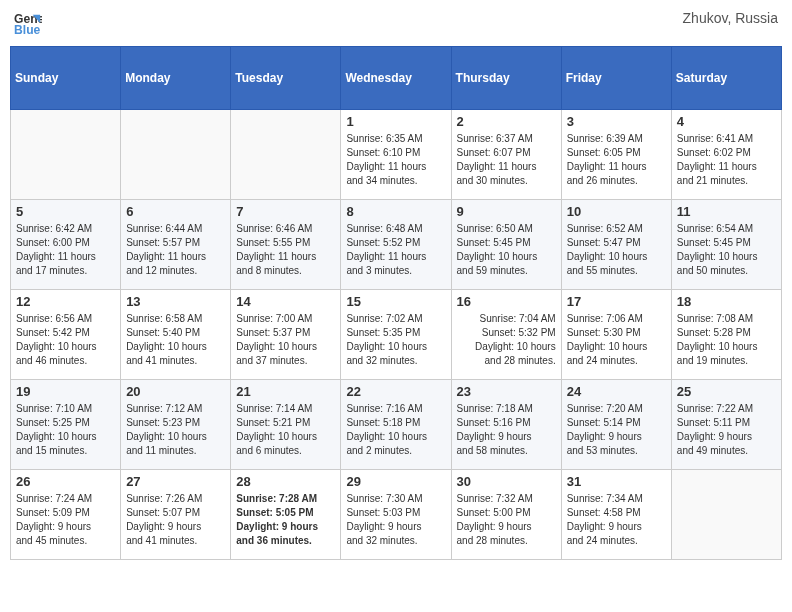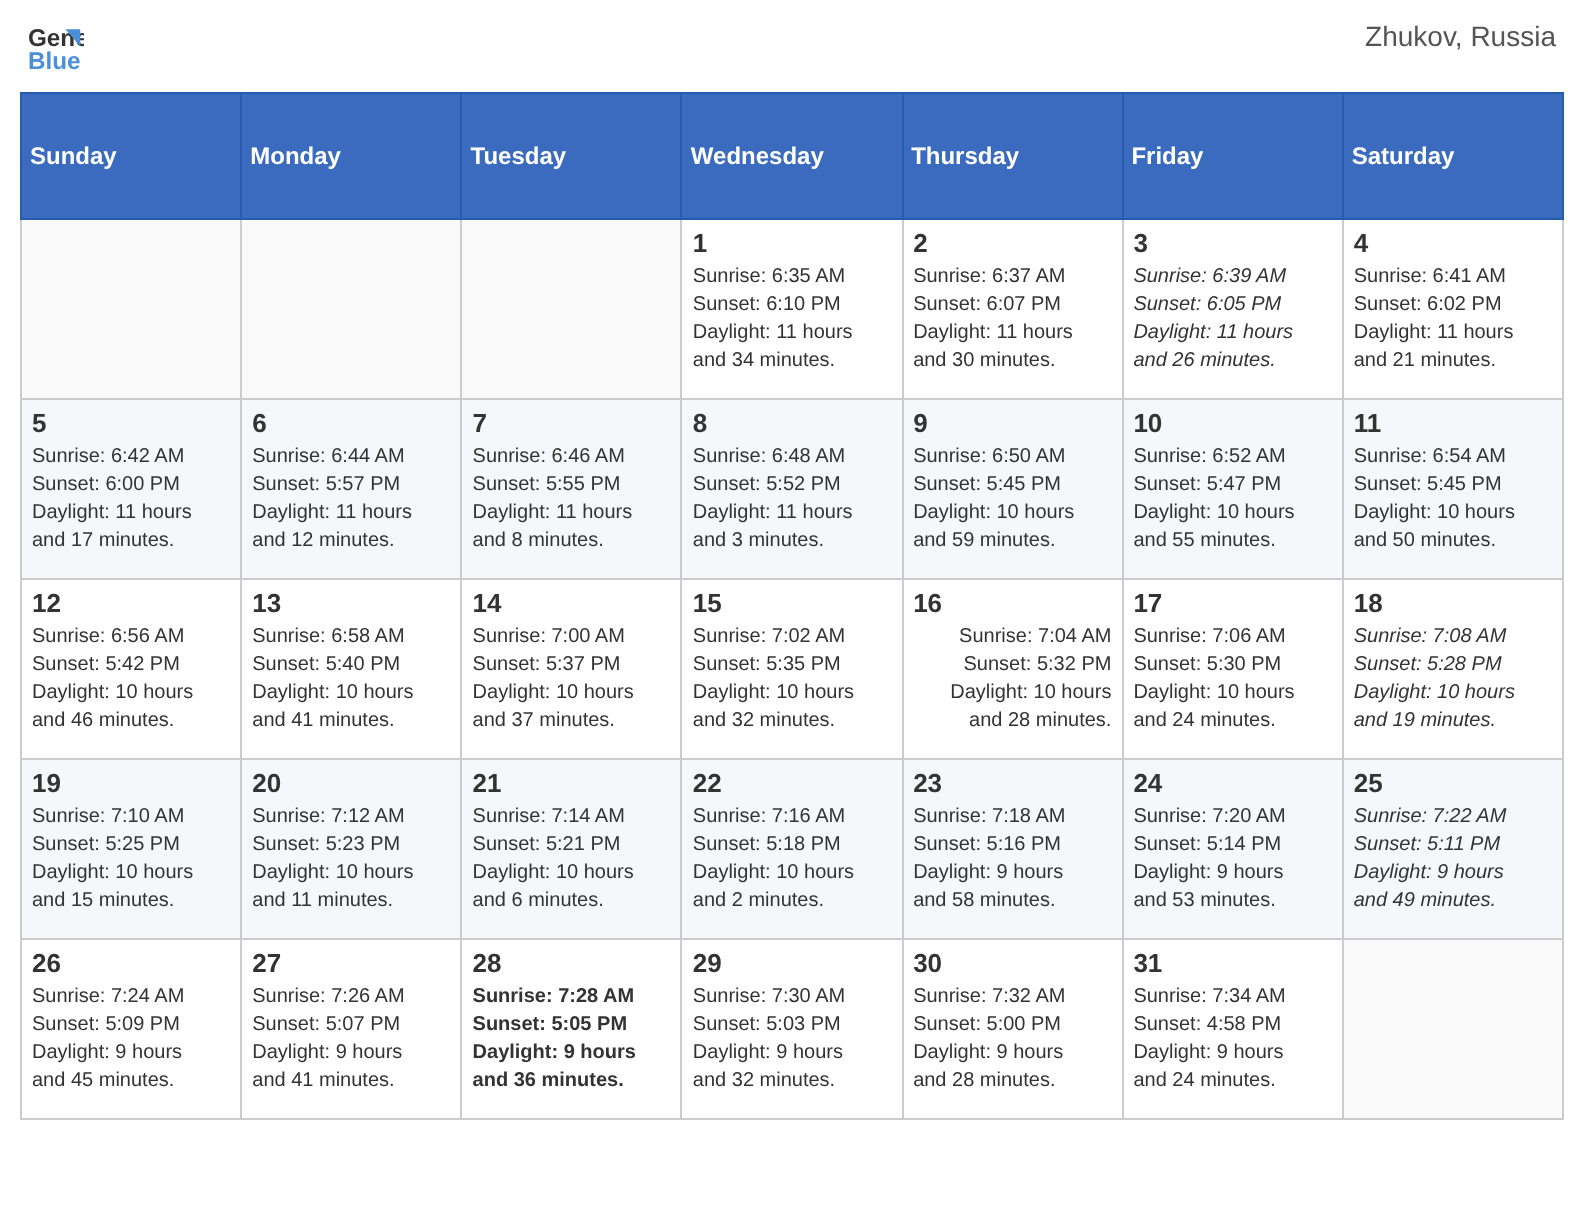--- a/index.html
+++ b/index.html
@@ -122,21 +122,21 @@
         </td>
         <td>
           <div class="day-number">2</div>
           <div class="day-info" style="white-space: pre-line;">Sunrise: 6:37 AM
 Sunset: 6:07 PM
 Daylight: 11 hours
 and 30 minutes.</div>
         </td>
         <td>
           <div class="day-number">3</div>
-          <div class="day-info" style="white-space: pre-line; font-style: italic;">Sunrise: 6:39 AM
+          <div class="day-info" style="white-space: pre-line;">Sunrise: 6:39 AM
 Sunset: 6:05 PM
 Daylight: 11 hours
 and 26 minutes.</div>
         </td>
         <td>
           <div class="day-number">4</div>
           <div class="day-info" style="white-space: pre-line;">Sunrise: 6:41 AM
 Sunset: 6:02 PM
 Daylight: 11 hours
 and 21 minutes.</div>
@@ -231,21 +231,21 @@
         </td>
         <td>
           <div class="day-number">17</div>
           <div class="day-info" style="white-space: pre-line;">Sunrise: 7:06 AM
 Sunset: 5:30 PM
 Daylight: 10 hours
 and 24 minutes.</div>
         </td>
         <td>
           <div class="day-number">18</div>
-          <div class="day-info" style="white-space: pre-line; font-style: italic;">Sunrise: 7:08 AM
+          <div class="day-info" style="white-space: pre-line;">Sunrise: 7:08 AM
 Sunset: 5:28 PM
 Daylight: 10 hours
 and 19 minutes.</div>
         </td>
       </tr>
       <tr>
         <td>
           <div class="day-number">19</div>
           <div class="day-info" style="white-space: pre-line;">Sunrise: 7:10 AM
 Sunset: 5:25 PM
@@ -282,21 +282,21 @@
         </td>
         <td>
           <div class="day-number">24</div>
           <div class="day-info" style="white-space: pre-line;">Sunrise: 7:20 AM
 Sunset: 5:14 PM
 Daylight: 9 hours
 and 53 minutes.</div>
         </td>
         <td>
           <div class="day-number">25</div>
-          <div class="day-info" style="white-space: pre-line; font-style: italic;">Sunrise: 7:22 AM
+          <div class="day-info" style="white-space: pre-line;">Sunrise: 7:22 AM
 Sunset: 5:11 PM
 Daylight: 9 hours
 and 49 minutes.</div>
         </td>
       </tr>
       <tr>
         <td>
           <div class="day-number">26</div>
           <div class="day-info" style="white-space: pre-line;">Sunrise: 7:24 AM
 Sunset: 5:09 PM

